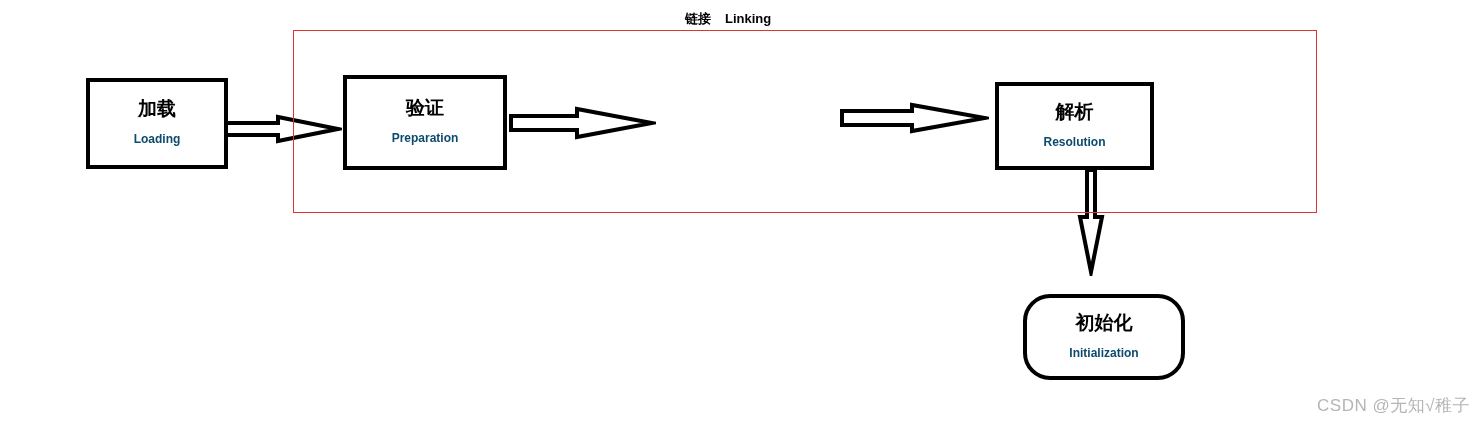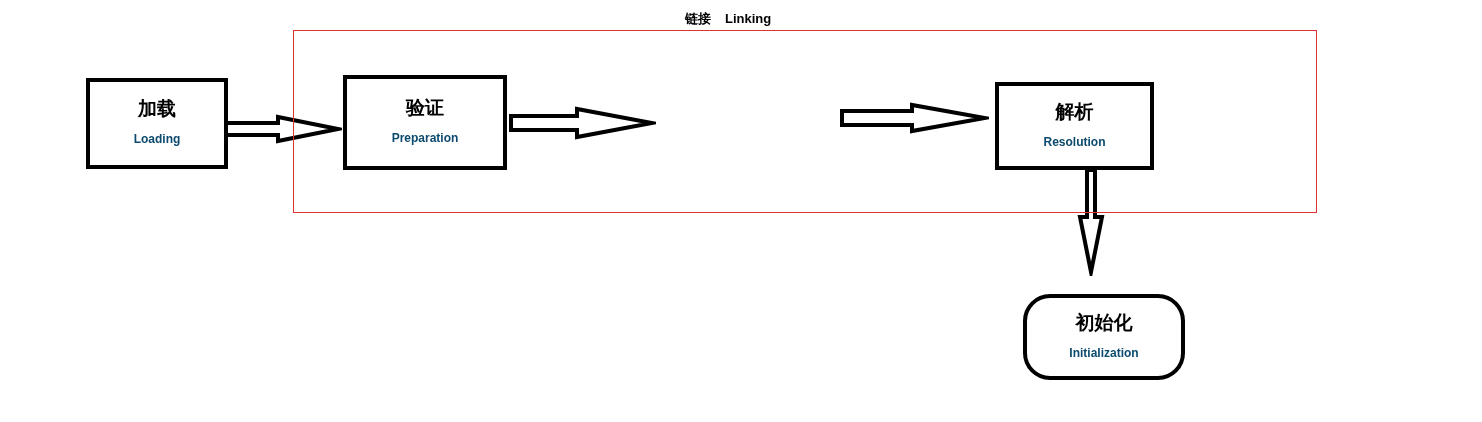--- a/index.html
+++ b/index.html
@@ -135,14 +135,15 @@
       <polygon points="3,12 73,12 73,6 146,19 73,32 73,26 3,26"></polygon>
     </svg>
   </div>
 
   <div class="arrow arrow-4">
     <svg width="28" height="108" viewBox="0 0 28 108">
       <polygon points="10,2 18,2 18,49 25,49 14,104 3,49 10,49"></polygon>
     </svg>
   </div>
 
+  <div class="watermark">CSDN @无知√稚子</div>
 
 </div>
 
 </body></html>

